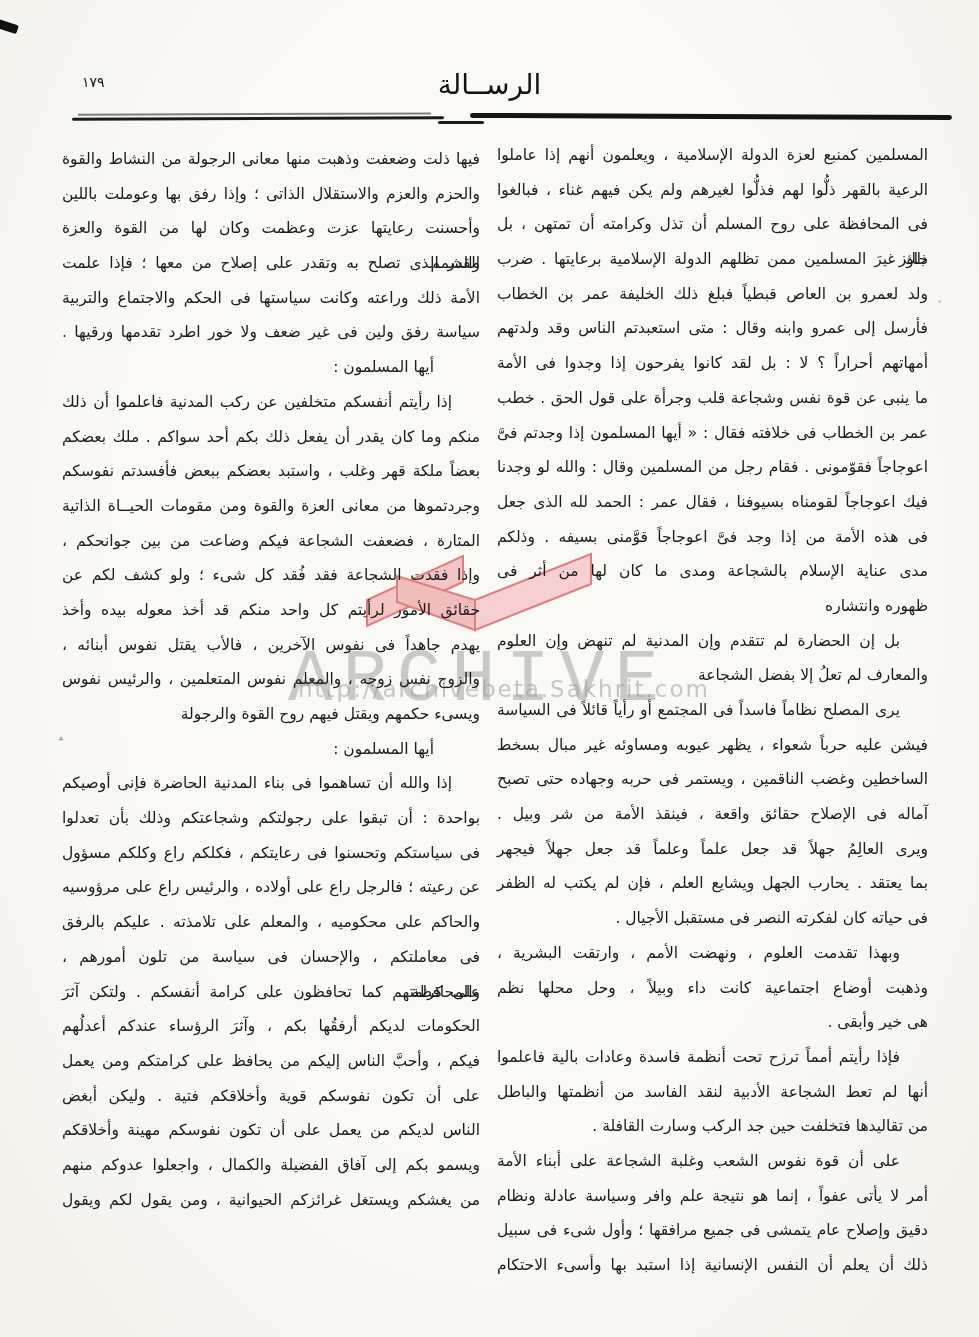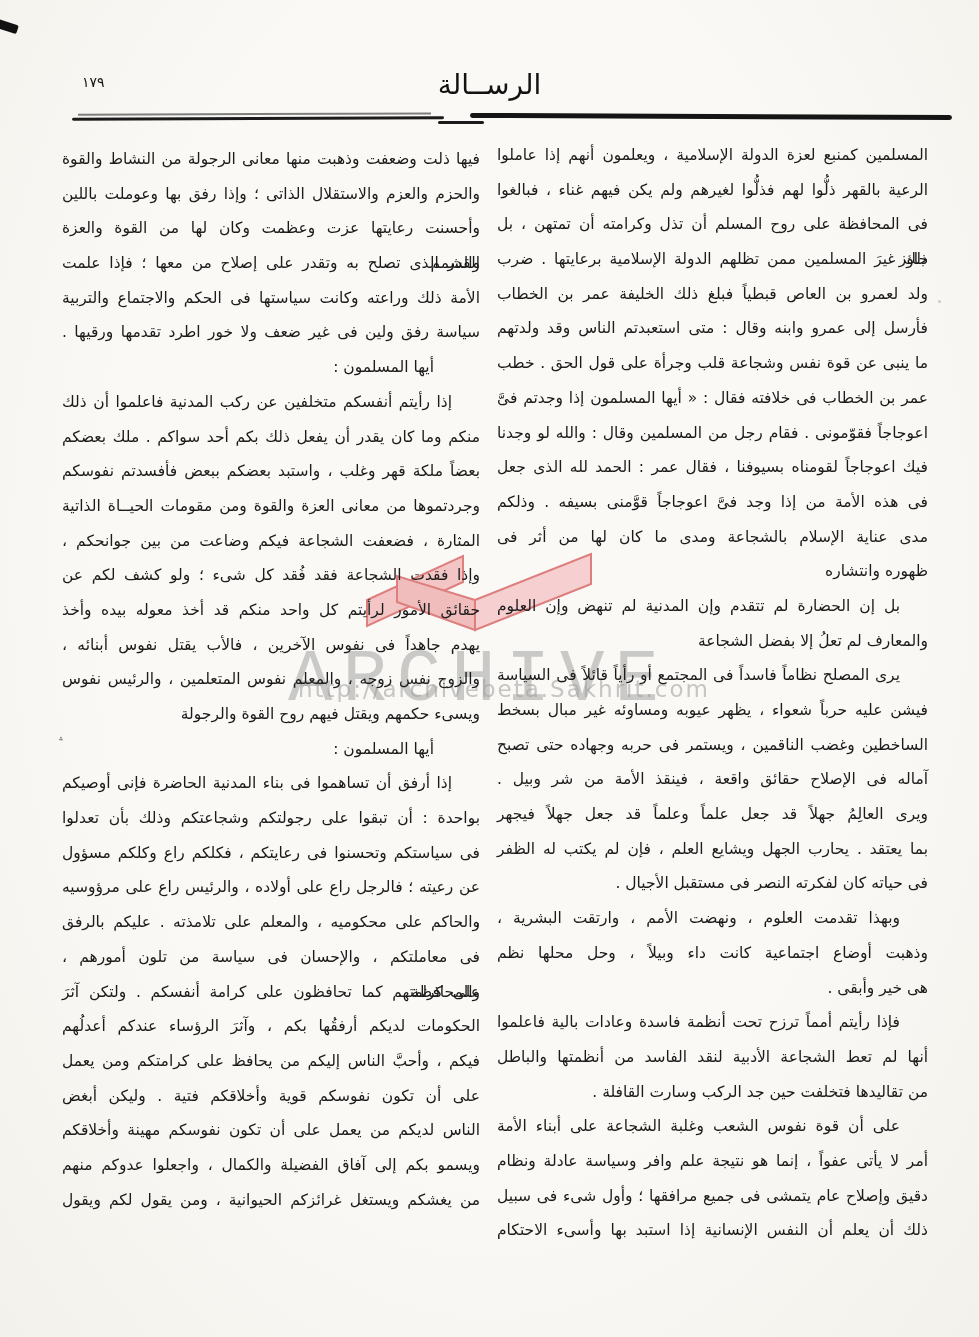--- a/index.html
+++ b/index.html
@@ -66,20 +66,21 @@
   <div class="rule-dash"></div>
   <div class="rule-right"></div>
 
   <div id="col-right" class="col col-right">
       <div class="line justify">المسلمين كمنبع لعزة الدولة الإسلامية ، ويعلمون أنهم إذا عاملوا</div>
       <div class="line justify">الرعية بالقهر ذلُّوا لهم فذلُّوا لغيرهم ولم يكن فيهم غناء ، فبالغوا</div>
       <div class="line justify">فى المحافظة على روح المسلم أن تذل وكرامته أن تمتهن ، بل جاوز</div>
       <div class="line justify">ذلك غيرَ المسلمين ممن تظلهم الدولة الإسلامية برعايتها . ضرب</div>
       <div class="line justify">ولد لعمرو بن العاص قبطياً فبلغ ذلك الخليفة عمر بن الخطاب</div>
       <div class="line justify">فأرسل إلى عمرو وابنه وقال : متى استعبدتم الناس وقد ولدتهم</div>
+      <div class="line justify">أمهاتهم أحراراً ؟ لا : بل لقد كانوا يفرحون إذا وجدوا فى الأمة</div>
       <div class="line justify">ما ينبى عن قوة نفس وشجاعة قلب وجرأة على قول الحق . خطب</div>
       <div class="line justify">عمر بن الخطاب فى خلافته فقال : « أيها المسلمون إذا وجدتم فىَّ</div>
       <div class="line justify">اعوجاجاً فقوّمونى . فقام رجل من المسلمين وقال : والله لو وجدنا</div>
       <div class="line justify">فيك اعوجاجاً لقومناه بسيوفنا ، فقال عمر : الحمد لله الذى جعل</div>
       <div class="line justify">فى هذه الأمة من إذا وجد فىَّ اعوجاجاً قوَّمنى بسيفه . وذلكم</div>
       <div class="line justify">مدى عناية الإسلام بالشجاعة ومدى ما كان لها من أثر فى</div>
       <div class="line end">ظهوره وانتشاره</div>
       <div class="line start">بل إن الحضارة لم تتقدم وإن المدنية لم تنهض وإن العلوم</div>
       <div class="line end">والمعارف لم تعلُ إلا بفضل الشجاعة</div>
       <div class="line start">يرى المصلح نظاماً فاسداً فى المجتمع أو رأياً قائلاً فى السياسة</div>
@@ -112,21 +113,21 @@
       <div class="line justify">منكم وما كان يقدر أن يفعل ذلك بكم أحد سواكم . ملك بعضكم</div>
       <div class="line justify">بعضاً ملكة قهر وغلب ، واستبد بعضكم ببعض فأفسدتم نفوسكم</div>
       <div class="line justify">وجردتموها من معانى العزة والقوة ومن مقومات الحيــاة الذاتية</div>
       <div class="line justify">المثارة ، فضعفت الشجاعة فيكم وضاعت من بين جوانحكم ،</div>
       <div class="line justify">وإذا فقدت الشجاعة فقد فُقد كل شىء ؛ ولو كشف لكم عن</div>
       <div class="line justify">حقائق الأمور لرأيتم كل واحد منكم قد أخذ معوله بيده وأخذ</div>
       <div class="line justify">يهدم جاهداً فى نفوس الآخرين ، فالأب يقتل نفوس أبنائه ،</div>
       <div class="line justify">والزوج نفس زوجه ، والمعلم نفوس المتعلمين ، والرئيس نفوس</div>
       <div class="line end">ويسىء حكمهم ويقتل فيهم روح القوة والرجولة</div>
       <div class="line head">أيها المسلمون :</div>
-      <div class="line start">إذا أرفق أن تساهموا فى بناء المدنية الحاضرة فإنى أوصيكم</div>
+      <div class="line start">إذا والله أن تساهموا فى بناء المدنية الحاضرة فإنى أوصيكم</div>
       <div class="line justify">بواحدة : أن تبقوا على رجولتكم وشجاعتكم وذلك بأن تعدلوا</div>
       <div class="line justify">فى سياستكم وتحسنوا فى رعايتكم ، فكلكم راع وكلكم مسؤول</div>
       <div class="line justify">عن رعيته ؛ فالرجل راع على أولاده ، والرئيس راع على مرؤوسيه ،</div>
       <div class="line justify">والحاكم على محكوميه ، والمعلم على تلامذته . عليكم بالرفق</div>
       <div class="line justify">فى معاملتكم ، والإحسان فى سياسة من تلون أمورهم ، والمحافظة</div>
       <div class="line justify">على كرامتهم كما تحافظون على كرامة أنفسكم . ولتكن آثرَ</div>
       <div class="line justify">الحكومات لديكم أرفقُها بكم ، وآثرَ الرؤساء عندكم أعدلُهم</div>
       <div class="line justify">فيكم ، وأحبَّ الناس إليكم من يحافظ على كرامتكم ومن يعمل</div>
       <div class="line justify">على أن تكون نفوسكم قوية وأخلاقكم فتية . وليكن أبغض</div>
       <div class="line justify">الناس لديكم من يعمل على أن تكون نفوسكم مهينة وأخلاقكم</div>

